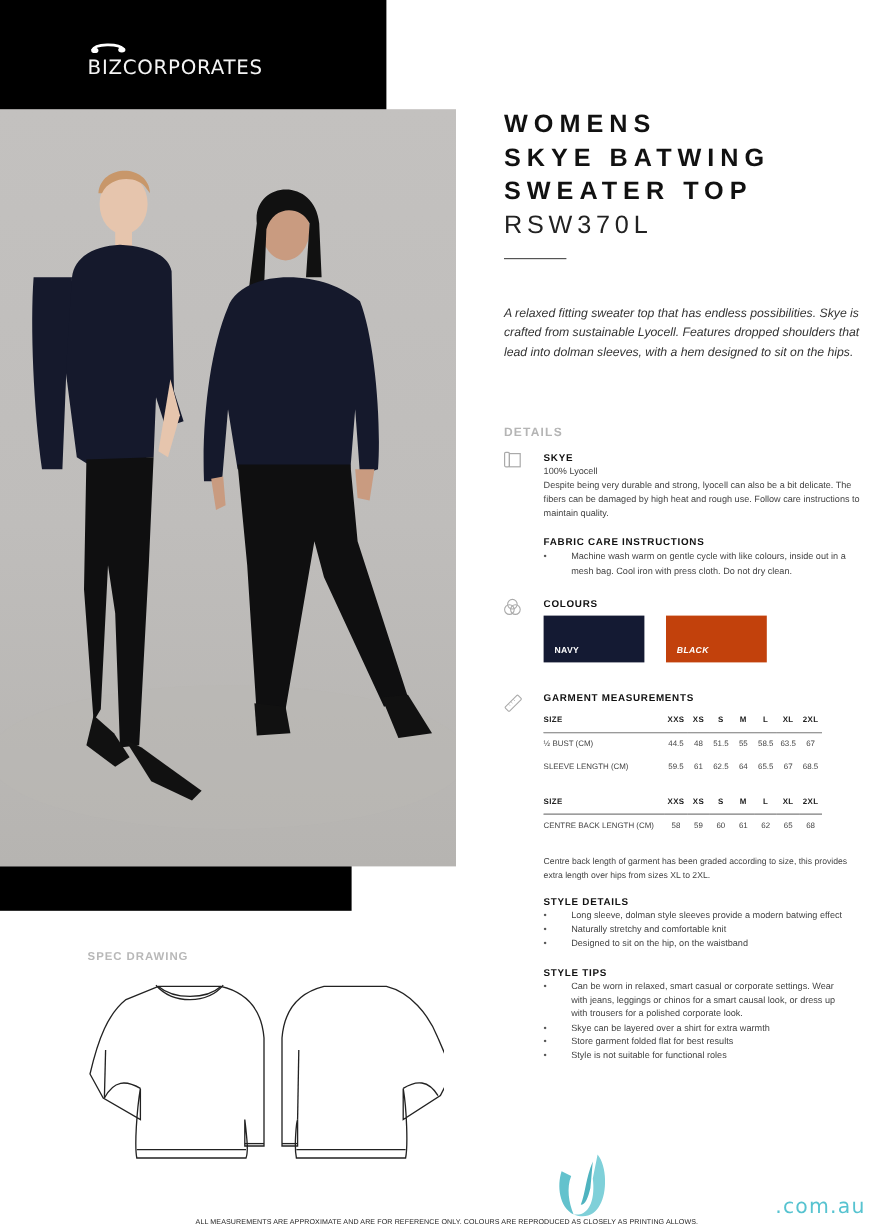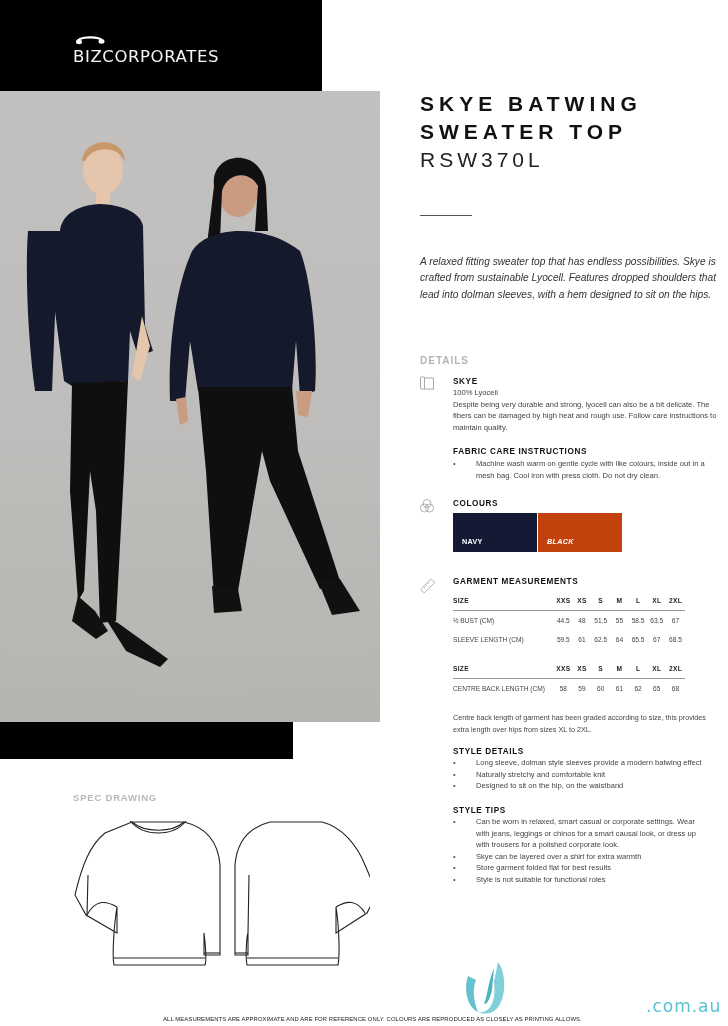--- a/index.html
+++ b/index.html
@@ -27,21 +27,21 @@
 
     .icon { position: absolute; left: 419px; width: 16px; height: 16px; }
 
     .block { position: absolute; left: 453px; width: 270px; }
     .h { font-size: 8.2px; font-weight: bold; letter-spacing: 0.6px; color: #111; line-height: 11px; }
     .p { font-size: 7.6px; line-height: 11.6px; color: #444; }
     .bullets { list-style: none; }
     .bullets li { position: relative; padding-left: 23px; font-size: 7.6px; line-height: 11.6px; color: #444; }
     .bullets li::before { content: "•"; position: absolute; left: 0; top: 0; color: #555; }
 
-    .swatches { display: flex; gap: 1px; margin-top: 4px; }
+    .swatches { display: flex; gap: 18px; margin-top: 4px; }
     .swatch { width: 84px; height: 39px; position: relative; }
     .swatch span { position: absolute; left: 9px; bottom: 6px; color: #fff; font-size: 7.2px; font-weight: bold; letter-spacing: 0.3px; }
 
     table.meas { border-collapse: collapse; font-size: 6.6px; color: #444; }
     table.meas th { font-weight: bold; color: #222; text-align: center; padding: 0; height: 18px; letter-spacing: 0.3px; }
     table.meas th.first, table.meas td.first { text-align: left; width: 101px; }
     table.meas thead tr { border-bottom: 1.5px solid #9a9a9a; }
     table.meas td { text-align: center; height: 18px; padding: 0; }
     table.meas .c { width: 18.7px; }
 
@@ -91,20 +91,21 @@
       <path d="M212 495 L238 498 L242 520 L214 522 Z" fill="#111"></path>
       <path d="M318 490 L340 488 L360 520 L332 524 Z" fill="#111"></path>
       <path d="M176 308 L186 306 L188 330 L180 334 Z" fill="#c99b80"></path>
       <path d="M296 300 L312 300 L308 326 L298 324 Z" fill="#c99b80"></path>
     </g>
   </svg>
 </div>
 <div class="bottom-black"></div>
 
 <div class="title-block">
+  <div class="title-line">WOMENS</div>
   <div class="title-line">SKYE BATWING</div>
   <div class="title-line">SWEATER TOP</div>
   <div class="code">RSW370L</div>
 </div>
 <div class="title-rule"></div>
 
 <p class="intro">A relaxed fitting sweater top that has endless possibilities. Skye is crafted from sustainable Lyocell. Features dropped shoulders that lead into dolman sleeves, with a hem designed to sit on the hips.</p>
 
 <div class="section-head-grey">DETAILS</div>
 

